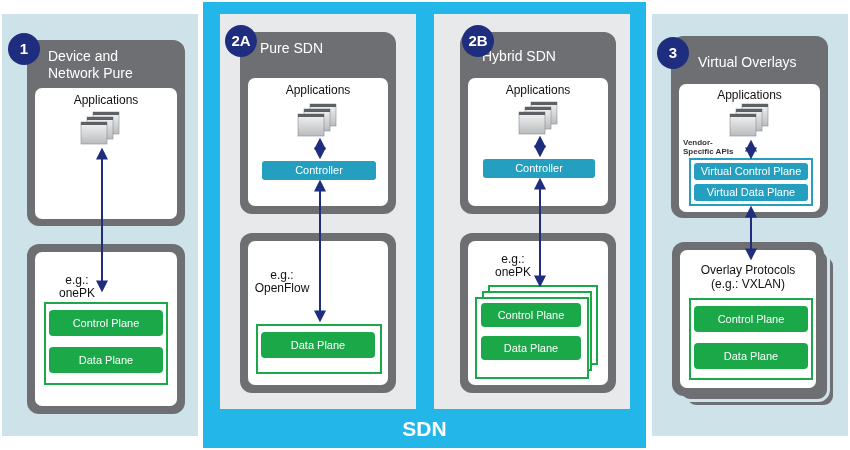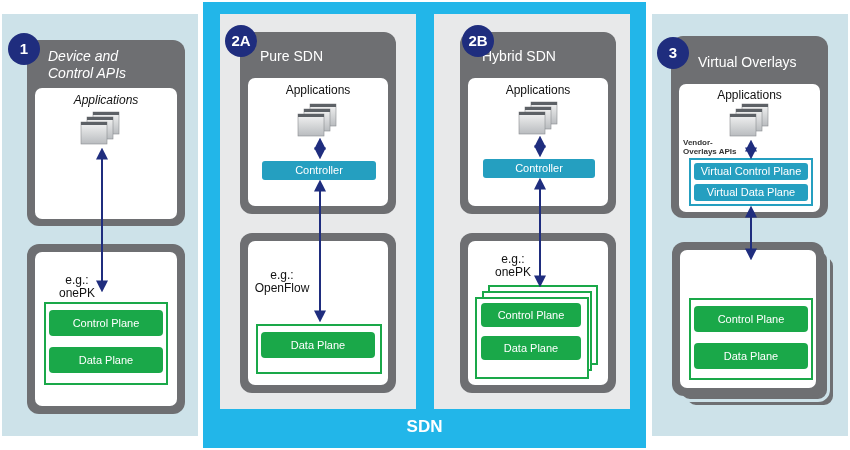--- a/index.html
+++ b/index.html
@@ -78,21 +78,21 @@
   }
   .teal-frame {
     position: absolute;
     border: 2px solid #259fc0;
     background: #ffffff;
   }
   .sdn-label {
     position: absolute;
     color: #ffffff;
     font-weight: bold;
-    font-size: 17px;
+    font-size: 21px;
     text-align: center;
   }
   .small-note {
     position: absolute;
     font-size: 8px;
     line-height: 9px;
     color: #333;
   }
   svg.arrows { position: absolute; left: 0; top: 0; width: 850px; height: 450px; pointer-events: none; }
 </style>
@@ -100,45 +100,45 @@
 <body>
 
 <div class="abs panel-light" style="left:2px; top:14px; width:196px; height:422px;"></div>
 <div class="abs sdn-frame" style="left:203px; top:2px; width:443px; height:446px;"></div>
 <div class="abs sdn-inner" style="left:220px; top:14px; width:196px; height:395px;"></div>
 <div class="abs sdn-inner" style="left:434px; top:14px; width:196px; height:395px;"></div>
 <div class="abs panel-light" style="left:652px; top:14px; width:196px; height:422px;"></div>
 
 <div class="sdn-label" style="left:203px; top:417px; width:443px;">SDN</div>
 
-<div class="card" style="left:27px; top:40px; width:158px; height:186px;font-style:italic;">
+<div class="card" style="left:27px; top:40px; width:158px; height:186px;">
   <div class="card-title" style="left:21px; top:8px;">
     <div>Device and</div>
-    <div>Control APIs</div>
+    <div>Network Pure</div>
   </div>
   <div class="card-white" style="left:8px; top:48px; width:142px; height:131px;">
     <div class="apps-label" style="left:0; top:5px; width:142px;">Applications</div>
   </div>
 </div>
 <div class="card" style="left:27px; top:244px; width:158px; height:170px;">
   <div class="card-white" style="left:8px; top:8px; width:142px; height:154px;">
     <div class="eg-label" style="left:17px; top:22px; width:50px;">
       <div>e.g.:</div>
       <div>onePK</div>
     </div>
     <div class="green-frame" style="left:9px; top:50px; width:124px; height:83px;">
       <div class="green-btn" style="left:3px; top:6px; width:114px; height:26px;">Control Plane</div>
       <div class="green-btn" style="left:3px; top:43px; width:114px; height:26px;">Data Plane</div>
     </div>
   </div>
 </div>
 <div class="badge" style="left:8px; top:33px;">1</div>
 
 <div class="card" style="left:240px; top:32px; width:156px; height:182px;">
-  <div class="card-title" style="left:20px; top:16px;">Pure SDN</div>
+  <div class="card-title" style="left:20px; top:8px;">Pure SDN</div>
   <div class="card-white" style="left:8px; top:46px; width:140px; height:128px;">
     <div class="apps-label" style="left:0; top:5px; width:140px;">Applications</div>
     <div class="teal-bar" style="left:14px; top:83px; width:114px; height:19px; line-height:19px;">Controller</div>
   </div>
 </div>
 <div class="card" style="left:240px; top:233px; width:156px; height:160px;">
   <div class="card-white" style="left:8px; top:8px; width:140px; height:144px;">
     <div class="eg-label" style="left:4px; top:28px; width:60px;">
       <div>e.g.:</div>
       <div>OpenFlow</div>
@@ -172,33 +172,37 @@
   </div>
 </div>
 <div class="badge" style="left:446px; top:25px;margin-left:16px;">2B</div>
 
 <div class="card" style="left:671px; top:36px; width:157px; height:182px;padding-left:22px;">
   <div class="card-title" style="left:27px; top:18px;">Virtual Overlays</div>
   <div class="card-white" style="left:8px; top:48px; width:141px; height:128px;">
     <div class="apps-label" style="left:0; top:4px; width:141px;">Applications</div>
     <div class="small-note" style="left:4px; top:54px;font-weight:bold;">
       <div>Vendor-</div>
-      <div>Overlays APIs</div>
+      <div>Specific APIs</div>
     </div>
     <div class="teal-frame" style="left:10px; top:74px; width:124px; height:48px;">
       <div class="teal-bar" style="left:3px; top:3px; width:114px; height:17px; line-height:17px;">Virtual Control Plane</div>
       <div class="teal-bar" style="left:3px; top:24px; width:114px; height:17px; line-height:17px;">Virtual Data Plane</div>
     </div>
   </div>
 </div>
 
 <div class="card" style="left:684px; top:254px; width:152px; height:154px; border:3px solid #cde2e9;"></div>
 <div class="card" style="left:678px; top:248px; width:152px; height:154px; border:3px solid #cde2e9;"></div>
 <div class="card" style="left:672px; top:242px; width:152px; height:154px;">
   <div class="card-white" style="left:8px; top:8px; width:136px; height:138px;">
+    <div class="eg-label" style="left:0; top:13px; width:136px; line-height:14px;">
+      <div>Overlay Protocols</div>
+      <div>(e.g.: VXLAN)</div>
+    </div>
     <div class="green-frame" style="left:9px; top:48px; width:124px; height:82px;">
       <div class="green-btn" style="left:3px; top:6px; width:114px; height:26px;">Control Plane</div>
       <div class="green-btn" style="left:3px; top:43px; width:114px; height:26px;">Data Plane</div>
     </div>
   </div>
 </div>
 <div class="badge" style="left:657px; top:37px;">3</div>
 
 <svg class="arrows" viewBox="0 0 850 450">
   <defs>

